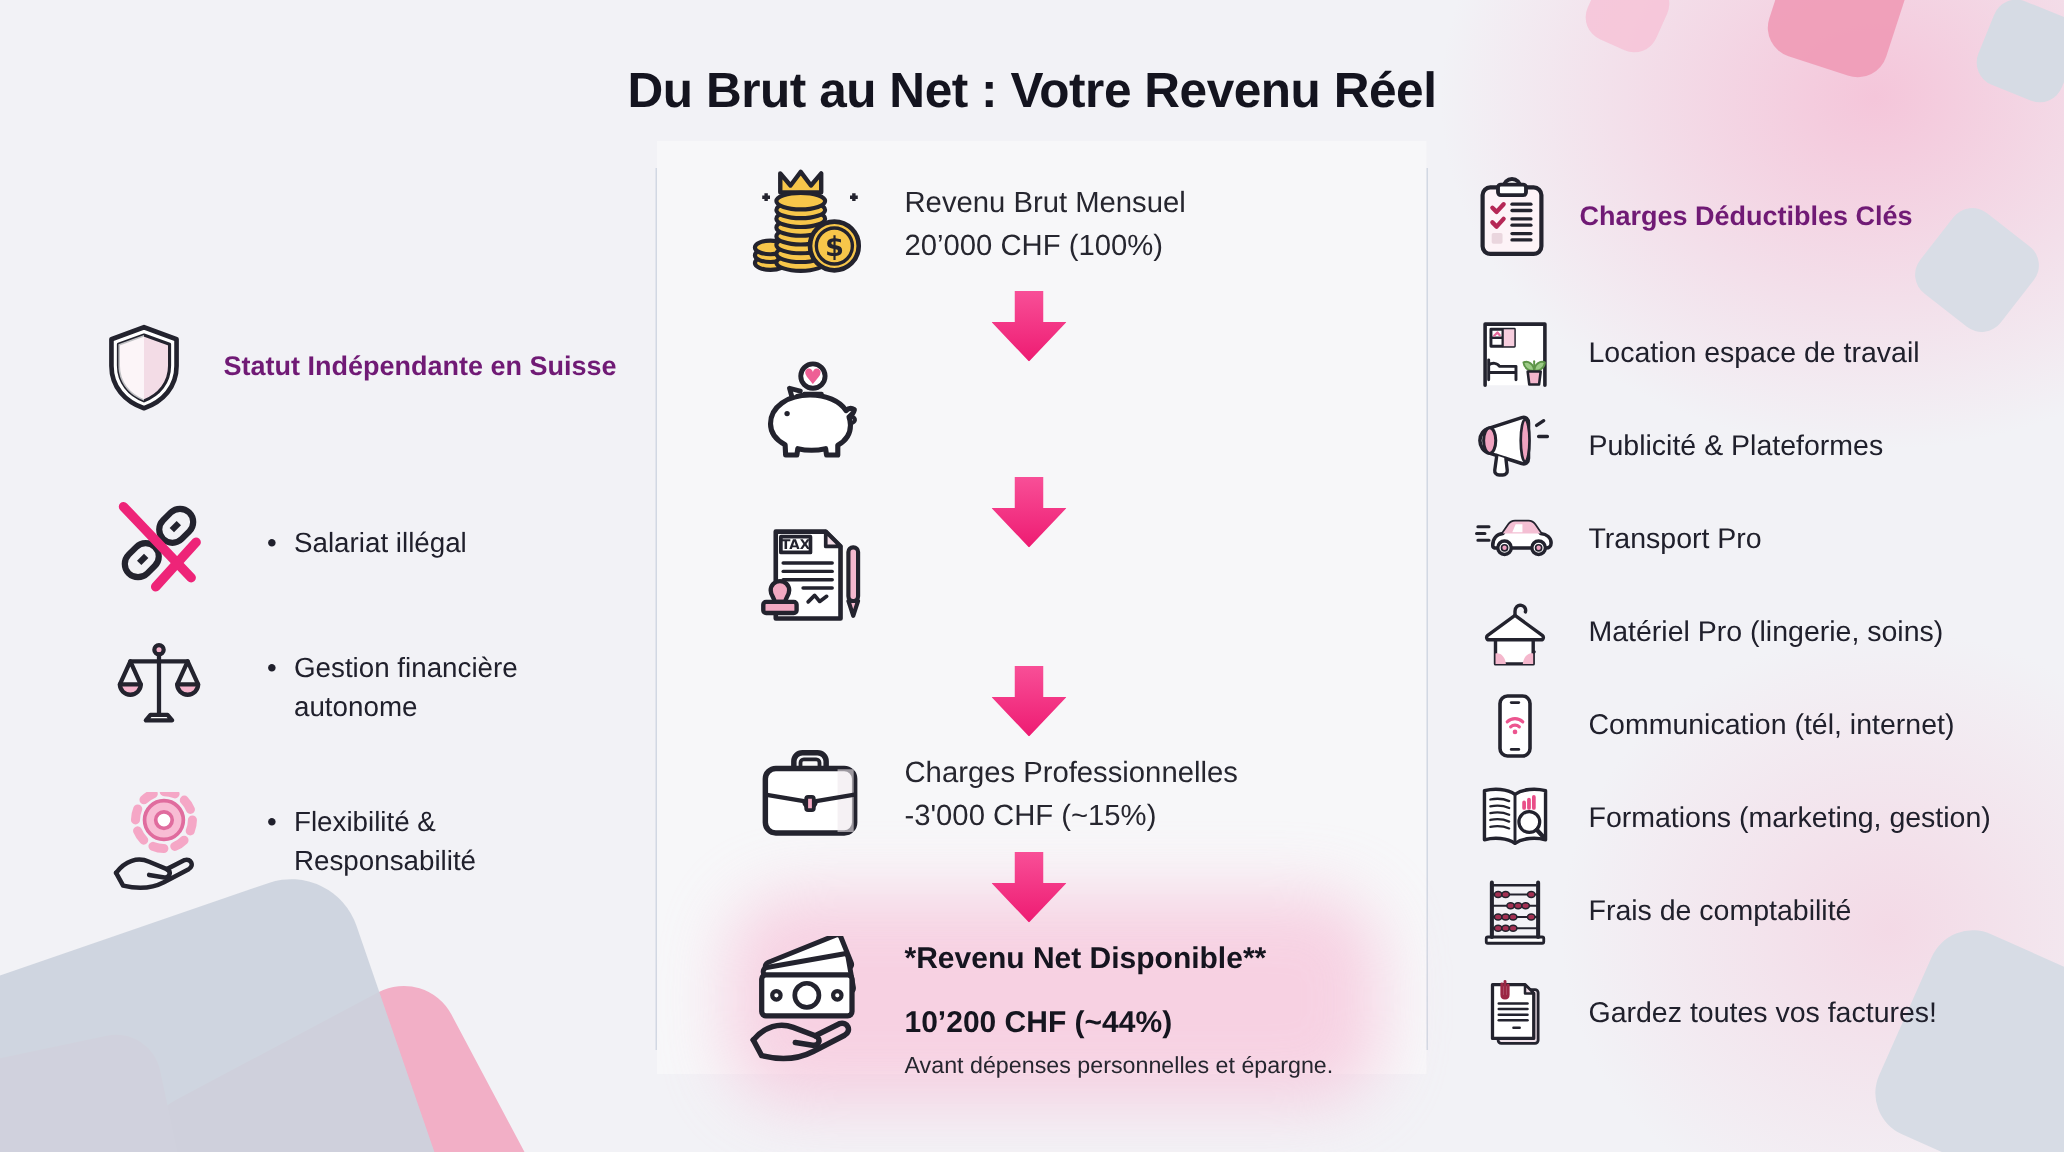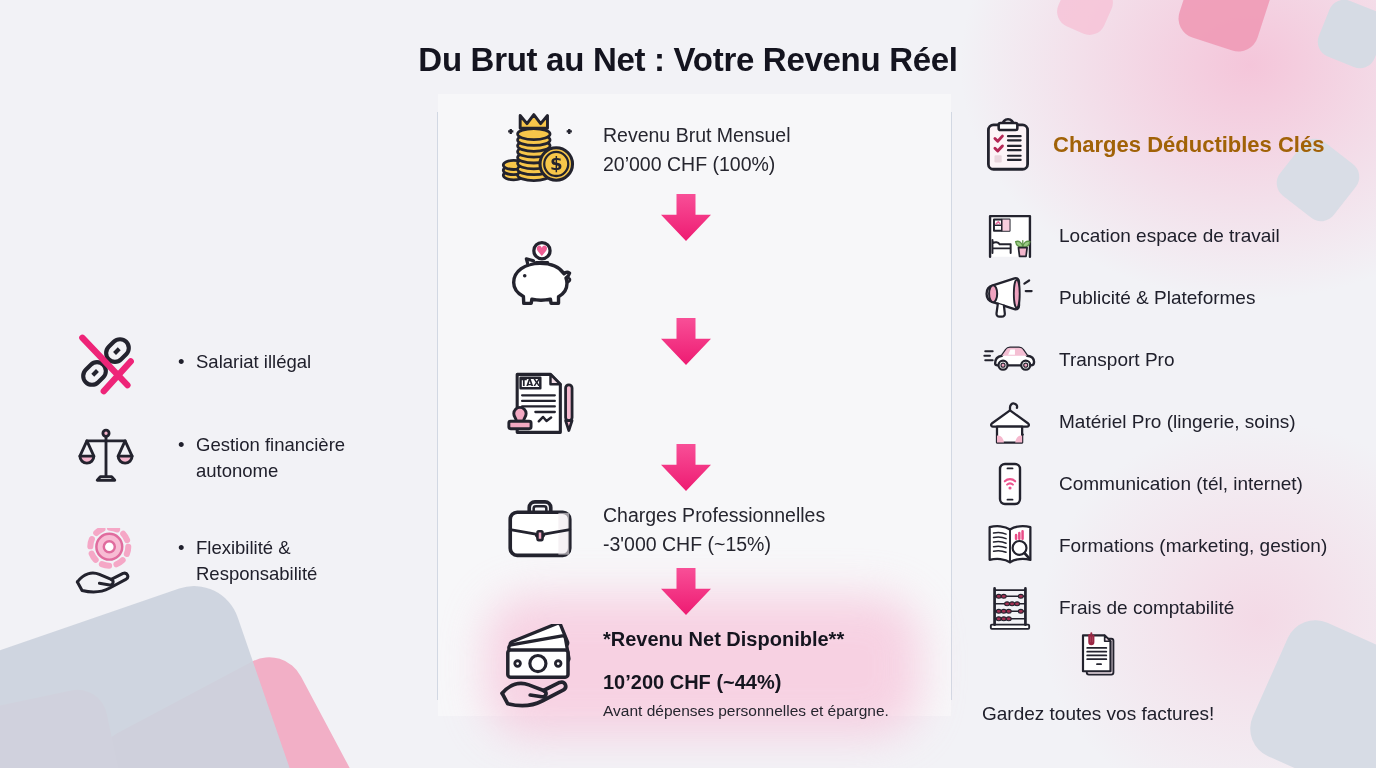--- a/index.html
+++ b/index.html
@@ -20,46 +20,46 @@
   .sq-gray-bl{left:-150px;top:636px;width:440px;height:340px;background:#ccd3dd;transform:rotate(-19deg);border-radius:46px;opacity:.92;}
   .mid-panel{position:absolute;left:438px;top:94px;width:513px;height:622px;background:rgba(255,255,255,.38);}
   .divider{position:absolute;top:112px;width:1px;height:588px;background:#d2d8e3;}
   .div-l{left:437px;} .div-r{left:951px;}
   .net-glow{position:absolute;left:486px;top:596px;width:434px;height:140px;background:#f7c0d8;border-radius:44px;filter:blur(22px);opacity:.68;}
 
   .title{position:absolute;top:41px;left:0;width:100%;text-align:center;font-size:33px;font-weight:700;
          color:#14141f;letter-spacing:-.3px;margin:0;}
 
   .col-head{position:absolute;display:flex;align-items:center;gap:17px;}
-  .head-title{font-size:22px;font-weight:700;line-height:1.32;color:#a16207;max-width:280px;}
+  .head-title{font-size:18px;font-weight:700;line-height:1.32;color:#701a75;max-width:280px;}
   .left-head{top:214px;left:60px;}
   .right-head{top:112px;left:980px;}
 
   .bullet-row{position:absolute;display:flex;align-items:center;gap:34px;left:70px;}
   .b1{top:326px;height:72px;} .b2{top:420px;height:76px;} .b3{top:518px;height:86px;}
   .bullet-icon{width:72px;flex:none;display:flex;justify-content:center;align-items:center;}
   .bullet-label{font-size:18.5px;line-height:1.42;position:relative;padding-left:20px;max-width:215px;color:#20202c;}
   .bullet-label::before{content:"•";position:absolute;left:2px;}
 
   .flow-row{position:absolute;display:flex;align-items:center;gap:20px;left:497px;}
-  .f1{top:106px;height:88px;} .f2{top:236px;height:84px;} .f3{top:362px;height:84px;}
+  .f1{top:106px;height:88px;} .f2{top:236px;height:84px;} .f3{top:342px;height:84px;}
   .f4{top:490px;height:80px;} .f5{top:610px;height:112px;}
   .flow-icon{width:86px;flex:none;display:flex;justify-content:center;align-items:center;}
   .flow-text{font-size:19.5px;line-height:29px;color:#26262f;}
   .f5 .fl1,.f5 .fl2{font-weight:700;font-size:20px;color:#15151f;line-height:29px;margin-top:14px;}
   .f5 .fnote{font-size:15.5px;line-height:22px;margin-top:3px;color:#26262f;}
 
   .arrow{position:absolute;left:661px;width:50px;height:47px;
          background:linear-gradient(180deg,#f84f97 0%,#ee1b72 100%);
          clip-path:polygon(31% 0,69% 0,69% 44%,100% 44%,50% 100%,0 44%,31% 44%);}
   .a1{top:194px;} .a2{top:318px;} .a3{top:444px;} .a4{top:568px;}
 
   .right-row{position:absolute;left:982px;display:flex;align-items:center;gap:21px;height:56px;}
   .r1{top:208px;} .r2{top:270px;} .r3{top:332px;} .r4{top:394px;}
-  .r5{top:456px;} .r6{top:518px;} .r7{top:580px;} .r8{top:628px;flex-direction:column;}
+  .r5{top:456px;} .r6{top:518px;} .r7{top:580px;} .r8{top:648px;}
   .right-icon{width:56px;flex:none;display:flex;justify-content:center;align-items:center;}
   .right-label{font-size:19px;color:#20202c;white-space:nowrap;}
 </style>
 </head>
 <body>
 
 <div class="stage">
 
   <div class="glow g-tr deco"></div>
   <div class="glow g-br deco"></div>
@@ -71,20 +71,30 @@
   <div class="sq sq-pink-bl1 deco"></div>
   <div class="sq sq-pink-bl2 deco"></div>
   <div class="sq sq-gray-bl deco"></div>
   <div class="mid-panel deco"></div>
   <div class="divider div-l"></div>
   <div class="divider div-r"></div>
   <div class="net-glow"></div>
 
   <h1 class="title">Du Brut au Net : Votre Revenu Réel</h1>
 
+  <div class="col-head left-head">
+    <span class="bullet-icon">
+      <svg viewBox="0 0 24 24" width="62" height="62">
+        <path d="M12 1.6 L20.4 4.7 V11.6 C20.4 17 16.9 20.8 12 22.5 C7.1 20.8 3.6 17 3.6 11.6 V4.7 Z" fill="#ffffff" stroke="#23232e" stroke-width="1.2" stroke-linejoin="round"></path>
+        <path d="M12 3.6 L18.6 6 V11.5 C18.6 15.9 15.9 19.1 12 20.6 C8.1 19.1 5.4 15.9 5.4 11.5 V6 Z" fill="#f3dce6" stroke="#23232e" stroke-width="0.8" stroke-linejoin="round"></path>
+        <path d="M12 3.6 V20.6 C8.1 19.1 5.4 15.9 5.4 11.5 V6 Z" fill="#ffffff" opacity="0.72"></path>
+      </svg>
+    </span>
+    <span class="head-title">Statut Indépendante en Suisse</span>
+  </div>
 
   <div class="bullet-row b1">
     <span class="bullet-icon">
       <svg viewBox="0 0 24 24" width="66" height="66">
         <g transform="rotate(-45 12 12)" fill="none" stroke="#23232e" stroke-width="1.5">
           <rect x="1.6" y="8.8" width="9" height="6.4" rx="3.2"></rect>
           <rect x="13.4" y="8.8" width="9" height="6.4" rx="3.2"></rect>
           <line x1="5.2" y1="12" x2="7.6" y2="12"></line>
           <line x1="16.4" y1="12" x2="18.8" y2="12"></line>
         </g>

